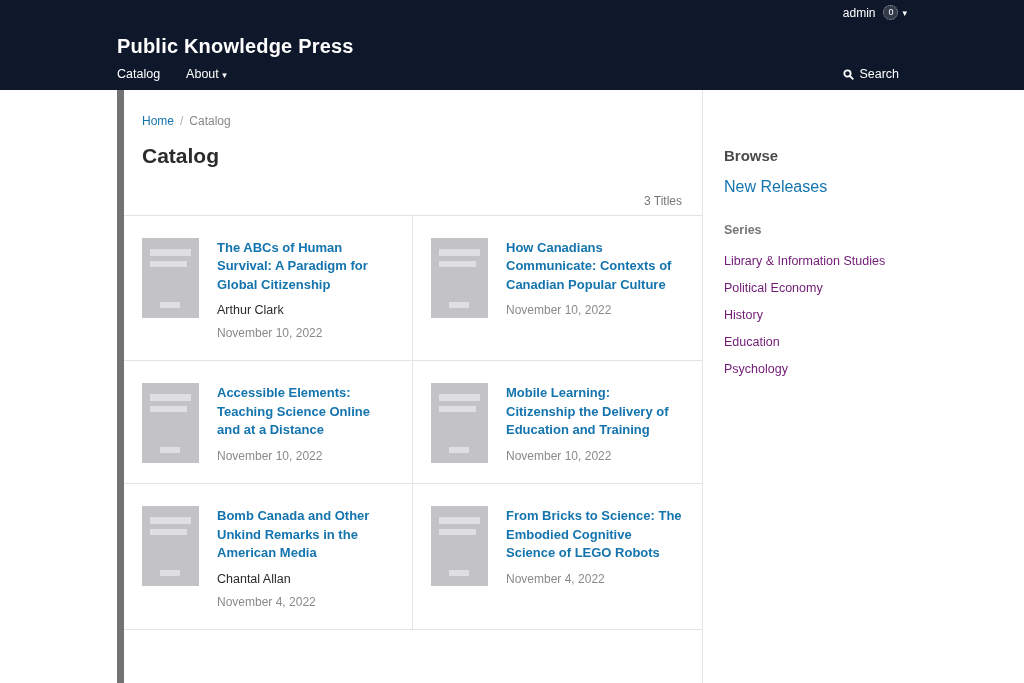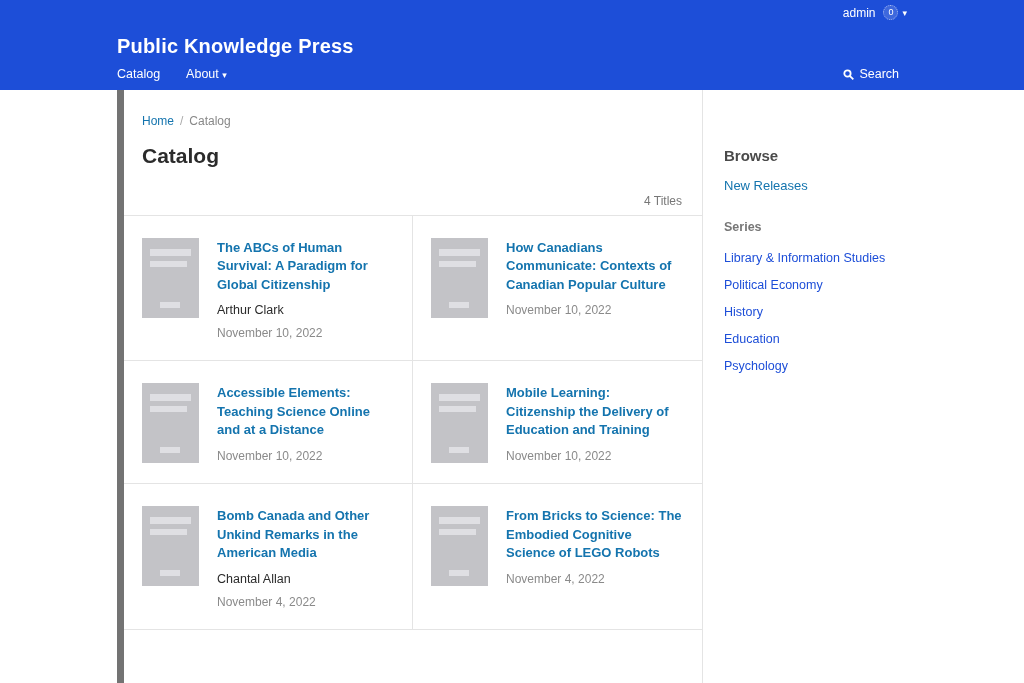--- a/index.html
+++ b/index.html
@@ -4,21 +4,21 @@
 <style>
   * { margin:0; padding:0; box-sizing:border-box; }
   html,body { width:1024px; height:683px; }
   body {
     font-family: "Liberation Sans", "DejaVu Sans", sans-serif;
     background:#fff; color:#222; overflow:hidden;
   }
   a { text-decoration:none; cursor:pointer; }
 
   
-  .site-header { background:#1d4ed8; height:90px; }
+  .site-header { background:#0f172a; height:90px; }
   .hwrap { width:790px; margin:0 auto; position:relative; height:100%; }
   .topbar { text-align:right; padding-top:5px; font-size:12px; color:#fff; height:21px; }
   .topbar .uname { vertical-align:middle; }
   .task-badge {
     display:inline-block; width:15px; height:15px; border-radius:50%;
     background:rgba(255,255,255,0.15); border:1px dotted rgba(255,255,255,0.55);
     color:#fff; font-size:9px; line-height:13px; text-align:center;
     margin:0 4px 0 8px; vertical-align:middle;
   }
   .caret { color:#fff; font-size:9px; vertical-align:middle; }
@@ -54,24 +54,24 @@
   .cov-line.l3 { bottom:10px; left:18px; width:20px; height:6px; }
 
   .info { margin-left:18px; padding-top:1px; }
   .btitle { display:block; color:#1474ae; font-weight:bold; font-size:13px; line-height:1.42; max-width:190px; }
   .bauthor { font-size:12.5px; color:#2b2b2b; margin-top:9px; }
   .bdate { font-size:12px; color:#8a8a8a; margin-top:9px; }
 
   
   .side-col { flex:1; padding:57px 0 0 21px; }
   .side-h1 { font-size:15px; font-weight:bold; color:#4a4a4a; }
-  .side-link { display:block; font-size:13px; color:#1474ae; margin-top:14px; }
+  .side-link { display:block; font-size:16px; color:#1474ae; margin-top:14px; }
   .side-h2 { font-size:12.5px; font-weight:bold; color:#777; margin-top:27px; }
   .series-list { margin-top:15px; }
-  .series-list a { display:block; font-size:12.5px; color:#1d4ed8; margin-bottom:9px; padding:2px 0; }
+  .series-list a { display:block; font-size:12.5px; color:#701a75; margin-bottom:9px; padding:2px 0; }
 </style>
 </head>
 <body>
 
 <header class="site-header">
   <div class="hwrap">
     <div class="topbar">
       <span class="uname">admin</span><span class="task-badge">0</span><span class="caret">▾</span>
     </div>
     <div class="brand">Public Knowledge Press</div>
@@ -90,21 +90,21 @@
     </nav>
   </div>
 </header>
 
 <div class="page-wrap">
   <main class="main-col">
     <div class="crumbs">
       <a>Home</a><span class="sep">/</span><span>Catalog</span>
     </div>
     <h1 class="page-title">Catalog</h1>
-    <div class="count-row">4 Titles</div>
+    <div class="count-row">3 Titles</div>
 
     <div class="grid">
 
       <article class="cell left">
         <a class="cover">
           <span class="cov-line l1"></span>
           <span class="cov-line l2"></span>
           <span class="cov-line l3"></span>
         </a>
         <div class="info">

